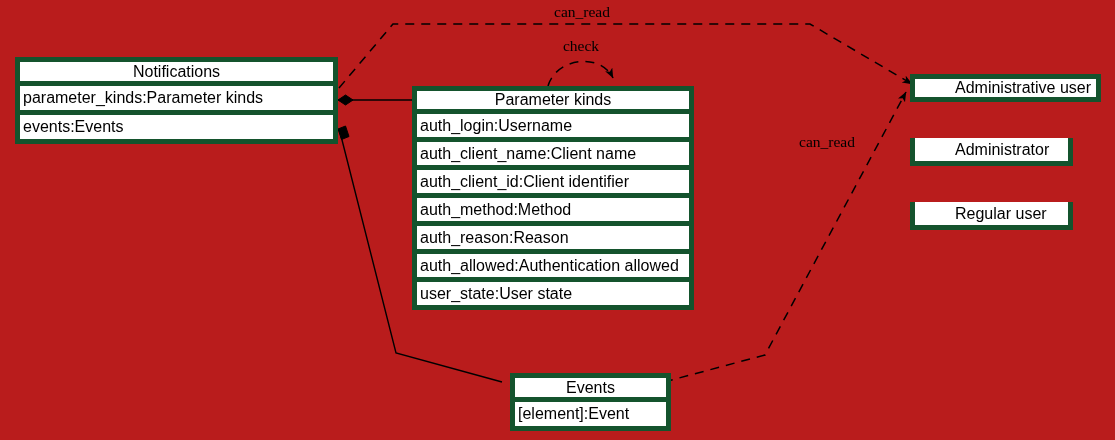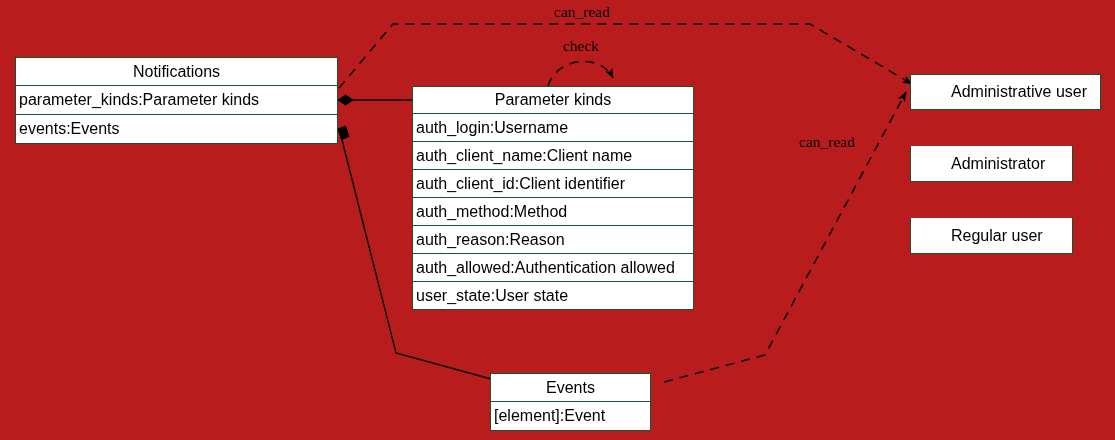--- a/index.html
+++ b/index.html
@@ -13,46 +13,46 @@
   svg.edges{position:absolute;left:0;top:0;width:1115px;height:440px;overflow:visible;}
   .edge-label{
     font-family:"Liberation Serif", serif;
     font-size:15.5px;
     fill:#000000;
     text-anchor:middle;
     dominant-baseline:alphabetic;
   }
   .uml-box{position:absolute;}
   .uml-row{
-    border:1px solid #14532d;
+    border:5px solid #14532d;
     background:#ffffff;
     box-sizing:border-box;
     font-size:16px;
     color:#000000;
     line-height:1;
     display:flex;
     align-items:center;
     white-space:nowrap;
   }
   .uml-row + .uml-row{border-top:none;}
   .uml-title{justify-content:center;}
   .uml-attr{justify-content:flex-start;padding-left:3px;}
   
   #box-notifications{left:15px;top:57px;width:323px;}
   #box-notifications .uml-row{height:29px;}
   
   #box-parameterkinds{left:412px;top:86px;width:282px;}
   #box-parameterkinds .uml-row{height:28px;}
   
   #box-adminuser{left:910px;top:74px;}
-  #box-adminuser .uml-row{height:36px;padding-left:40px;}
+  #box-adminuser .uml-row{height:28px;padding-left:40px;}
   #box-adminuser .r-title{width:191px;}
   #box-adminuser .r-sub{width:163px;margin-top:36px;}
   
-  #box-events{left:482px;top:373px;width:161px;padding-left:8px;}
+  #box-events{left:502px;top:373px;width:161px;padding-left:8px;}
   #box-events .uml-row{height:29px;}
 </style>
 </head>
 <body>
 
 <div id="stage">
 
   <svg class="edges" viewBox="0 0 1115 440">
     <defs>
       <marker id="arrowhead" markerWidth="11" markerHeight="11" refX="9.6" refY="4" orient="auto" markerUnits="userSpaceOnUse">

